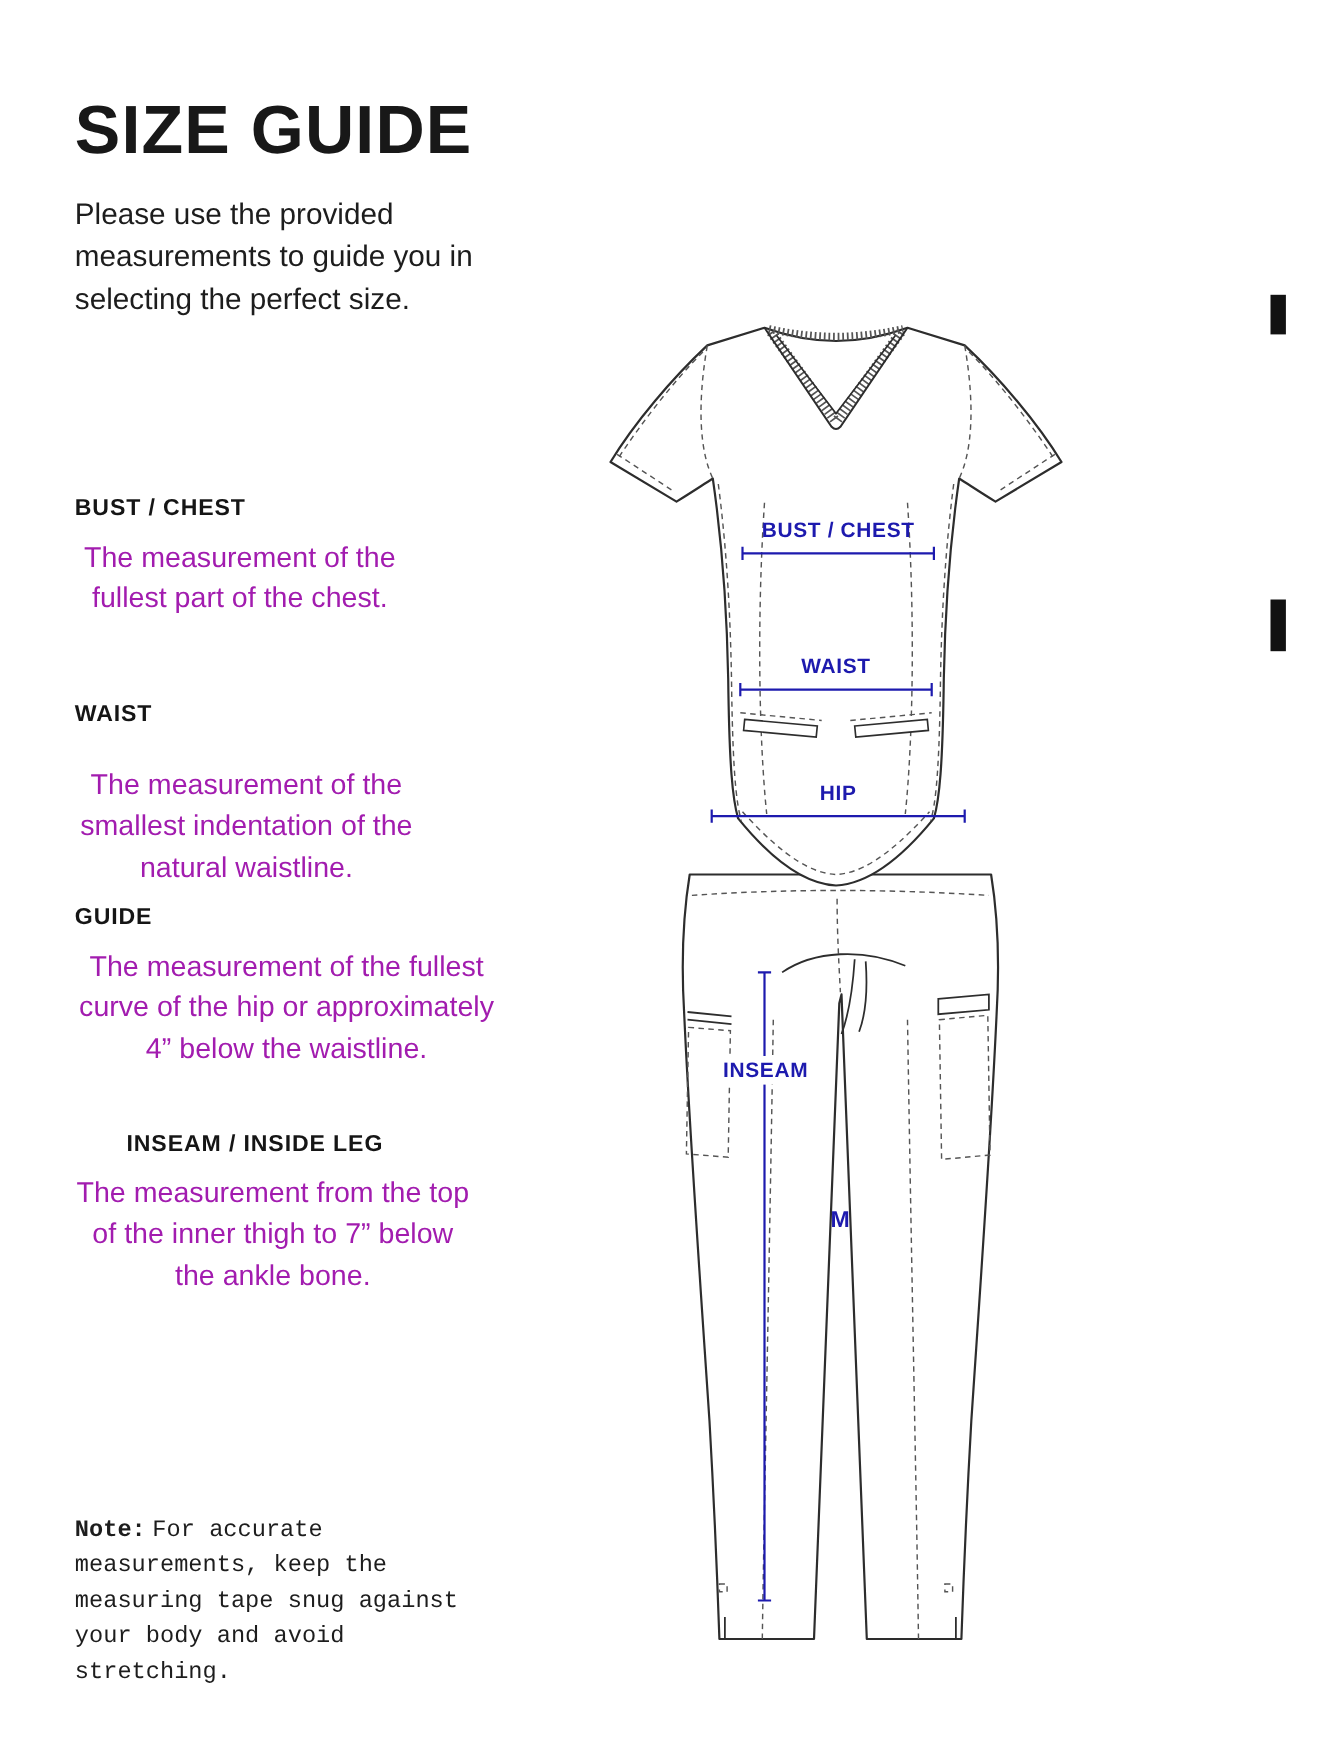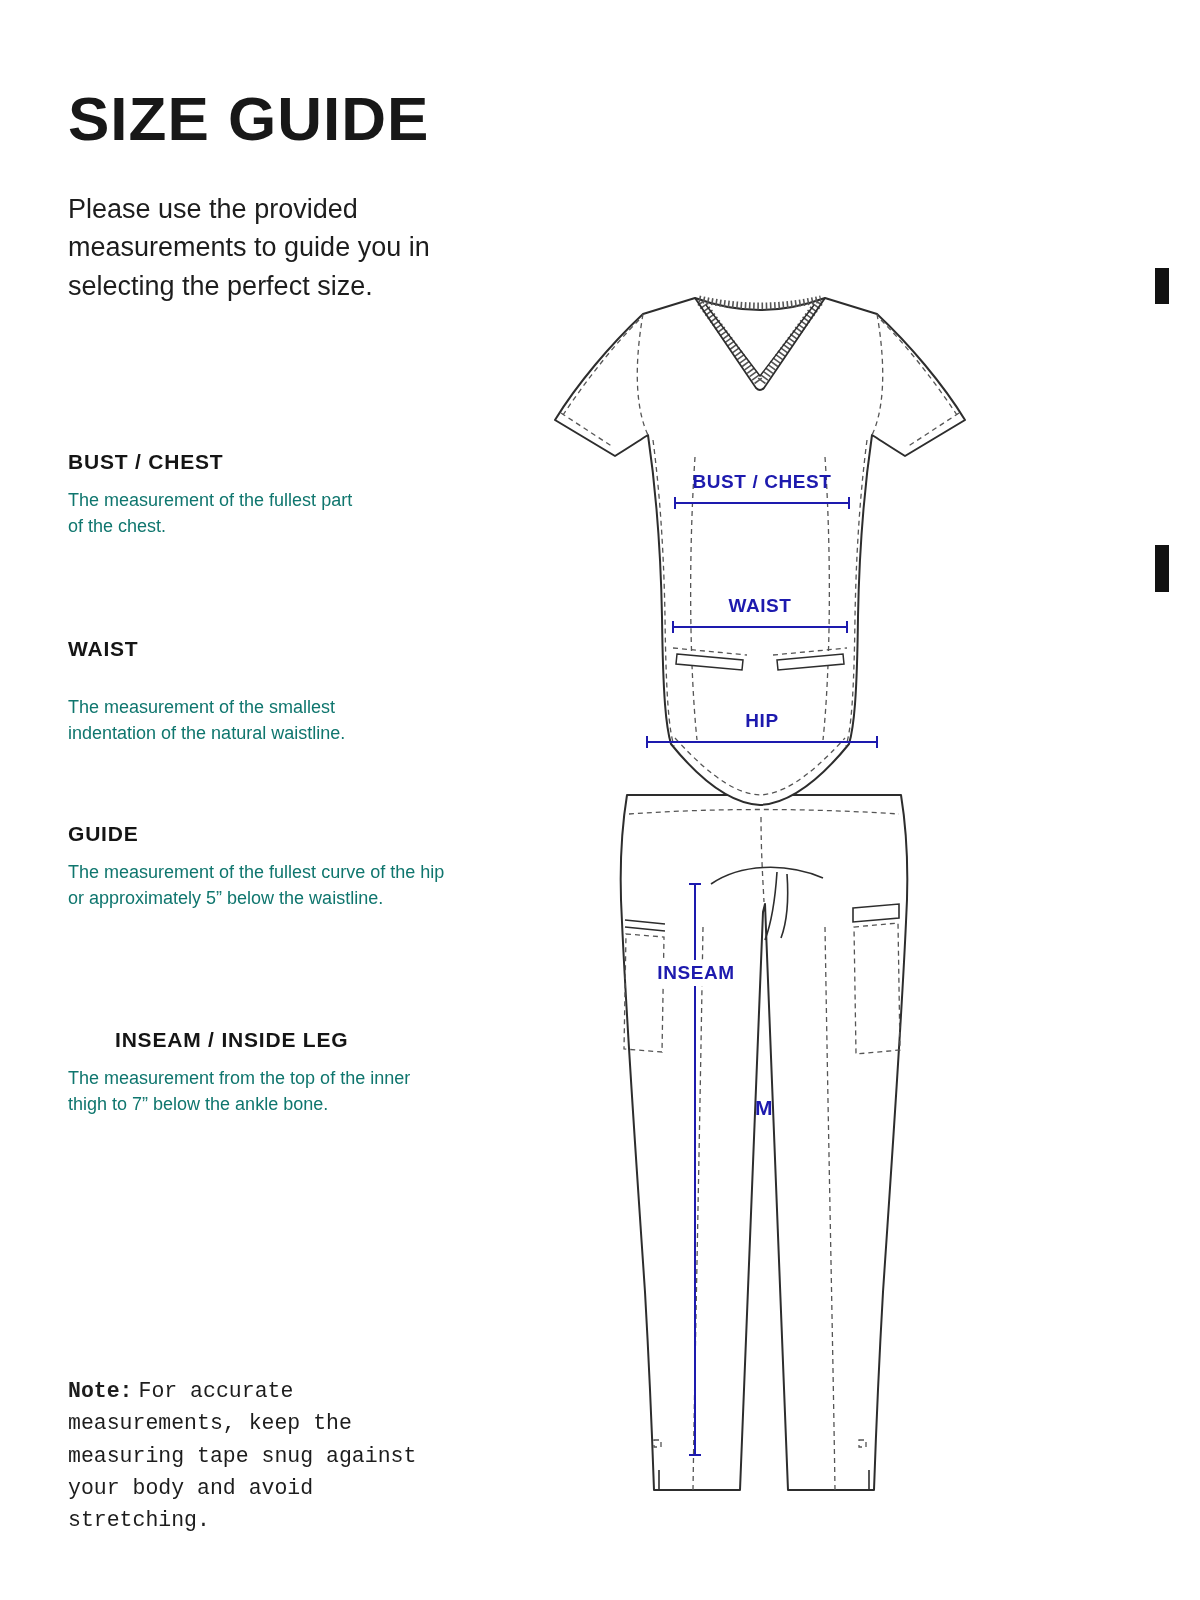--- a/index.html
+++ b/index.html
@@ -12,28 +12,28 @@
     overflow:hidden;
   }
   .abs{position:absolute;}
   .title{
     left:68px;top:68px;
     font-size:62px;font-weight:bold;letter-spacing:1px;
     color:#181818;
     margin-top:15px;
   }
   .intro{
-    left:68px;top:190px;width:450px;
+    left:68px;top:176px;width:450px;
     font-size:27px;line-height:1.42;color:#1d1d1d;
   }
   .sec-head{
     font-size:21px;font-weight:bold;letter-spacing:.8px;color:#151515;
   }
   .sec-body{
-    font-size:18px;line-height:1.44;color:#0f766e;
+    font-size:26px;line-height:1.44;color:#a21caf;text-align:center;
   }
   .note{
     left:68px;top:1375px;width:355px;
     font-size:21.5px;line-height:1.5;color:#1d1d1d;font-family:Liberation Mono, monospace;
   }
   .note .bold{font-weight:bold;margin-right:6px;}
   .edge-artifact{
     background:#121212;
   }
   svg text{
@@ -51,21 +51,21 @@
 
   <div class="abs intro">Please use the provided measurements to guide you in selecting the perfect size.</div>
 
   <div class="abs sec-head" style="left:68px;top:450px;">BUST / CHEST</div>
   <div class="abs sec-body" style="left:68px;top:488px;width:300px;">The measurement of the fullest part of the chest.</div>
 
   <div class="abs sec-head" style="left:68px;top:637px;">WAIST</div>
   <div class="abs sec-body" style="left:68px;top:675px;width:312px;margin-top:20px;">The measurement of the smallest indentation of the natural waistline.</div>
 
   <div class="abs sec-head" style="left:68px;top:822px;">GUIDE</div>
-  <div class="abs sec-body" style="left:68px;top:860px;width:385px;">The measurement of the fullest curve of the hip or approximately 5” below the waistline.</div>
+  <div class="abs sec-body" style="left:68px;top:860px;width:385px;">The measurement of the fullest curve of the hip or approximately 4” below the waistline.</div>
 
   <div class="abs sec-head" style="left:68px;top:1028px;margin-left:47px;">INSEAM / INSIDE LEG</div>
   <div class="abs sec-body" style="left:68px;top:1066px;width:360px;">The measurement from the top of the inner thigh to 7” below the ankle bone.</div>
 
   <div class="abs note">
     <span class="bold">Note:</span><span>For accurate measurements, keep the measuring tape snug against your body and avoid stretching.</span>
   </div>
 
   <svg class="abs" style="left:525px;top:272px;" width="470" height="1270" viewBox="0 0 470 1270">
 

